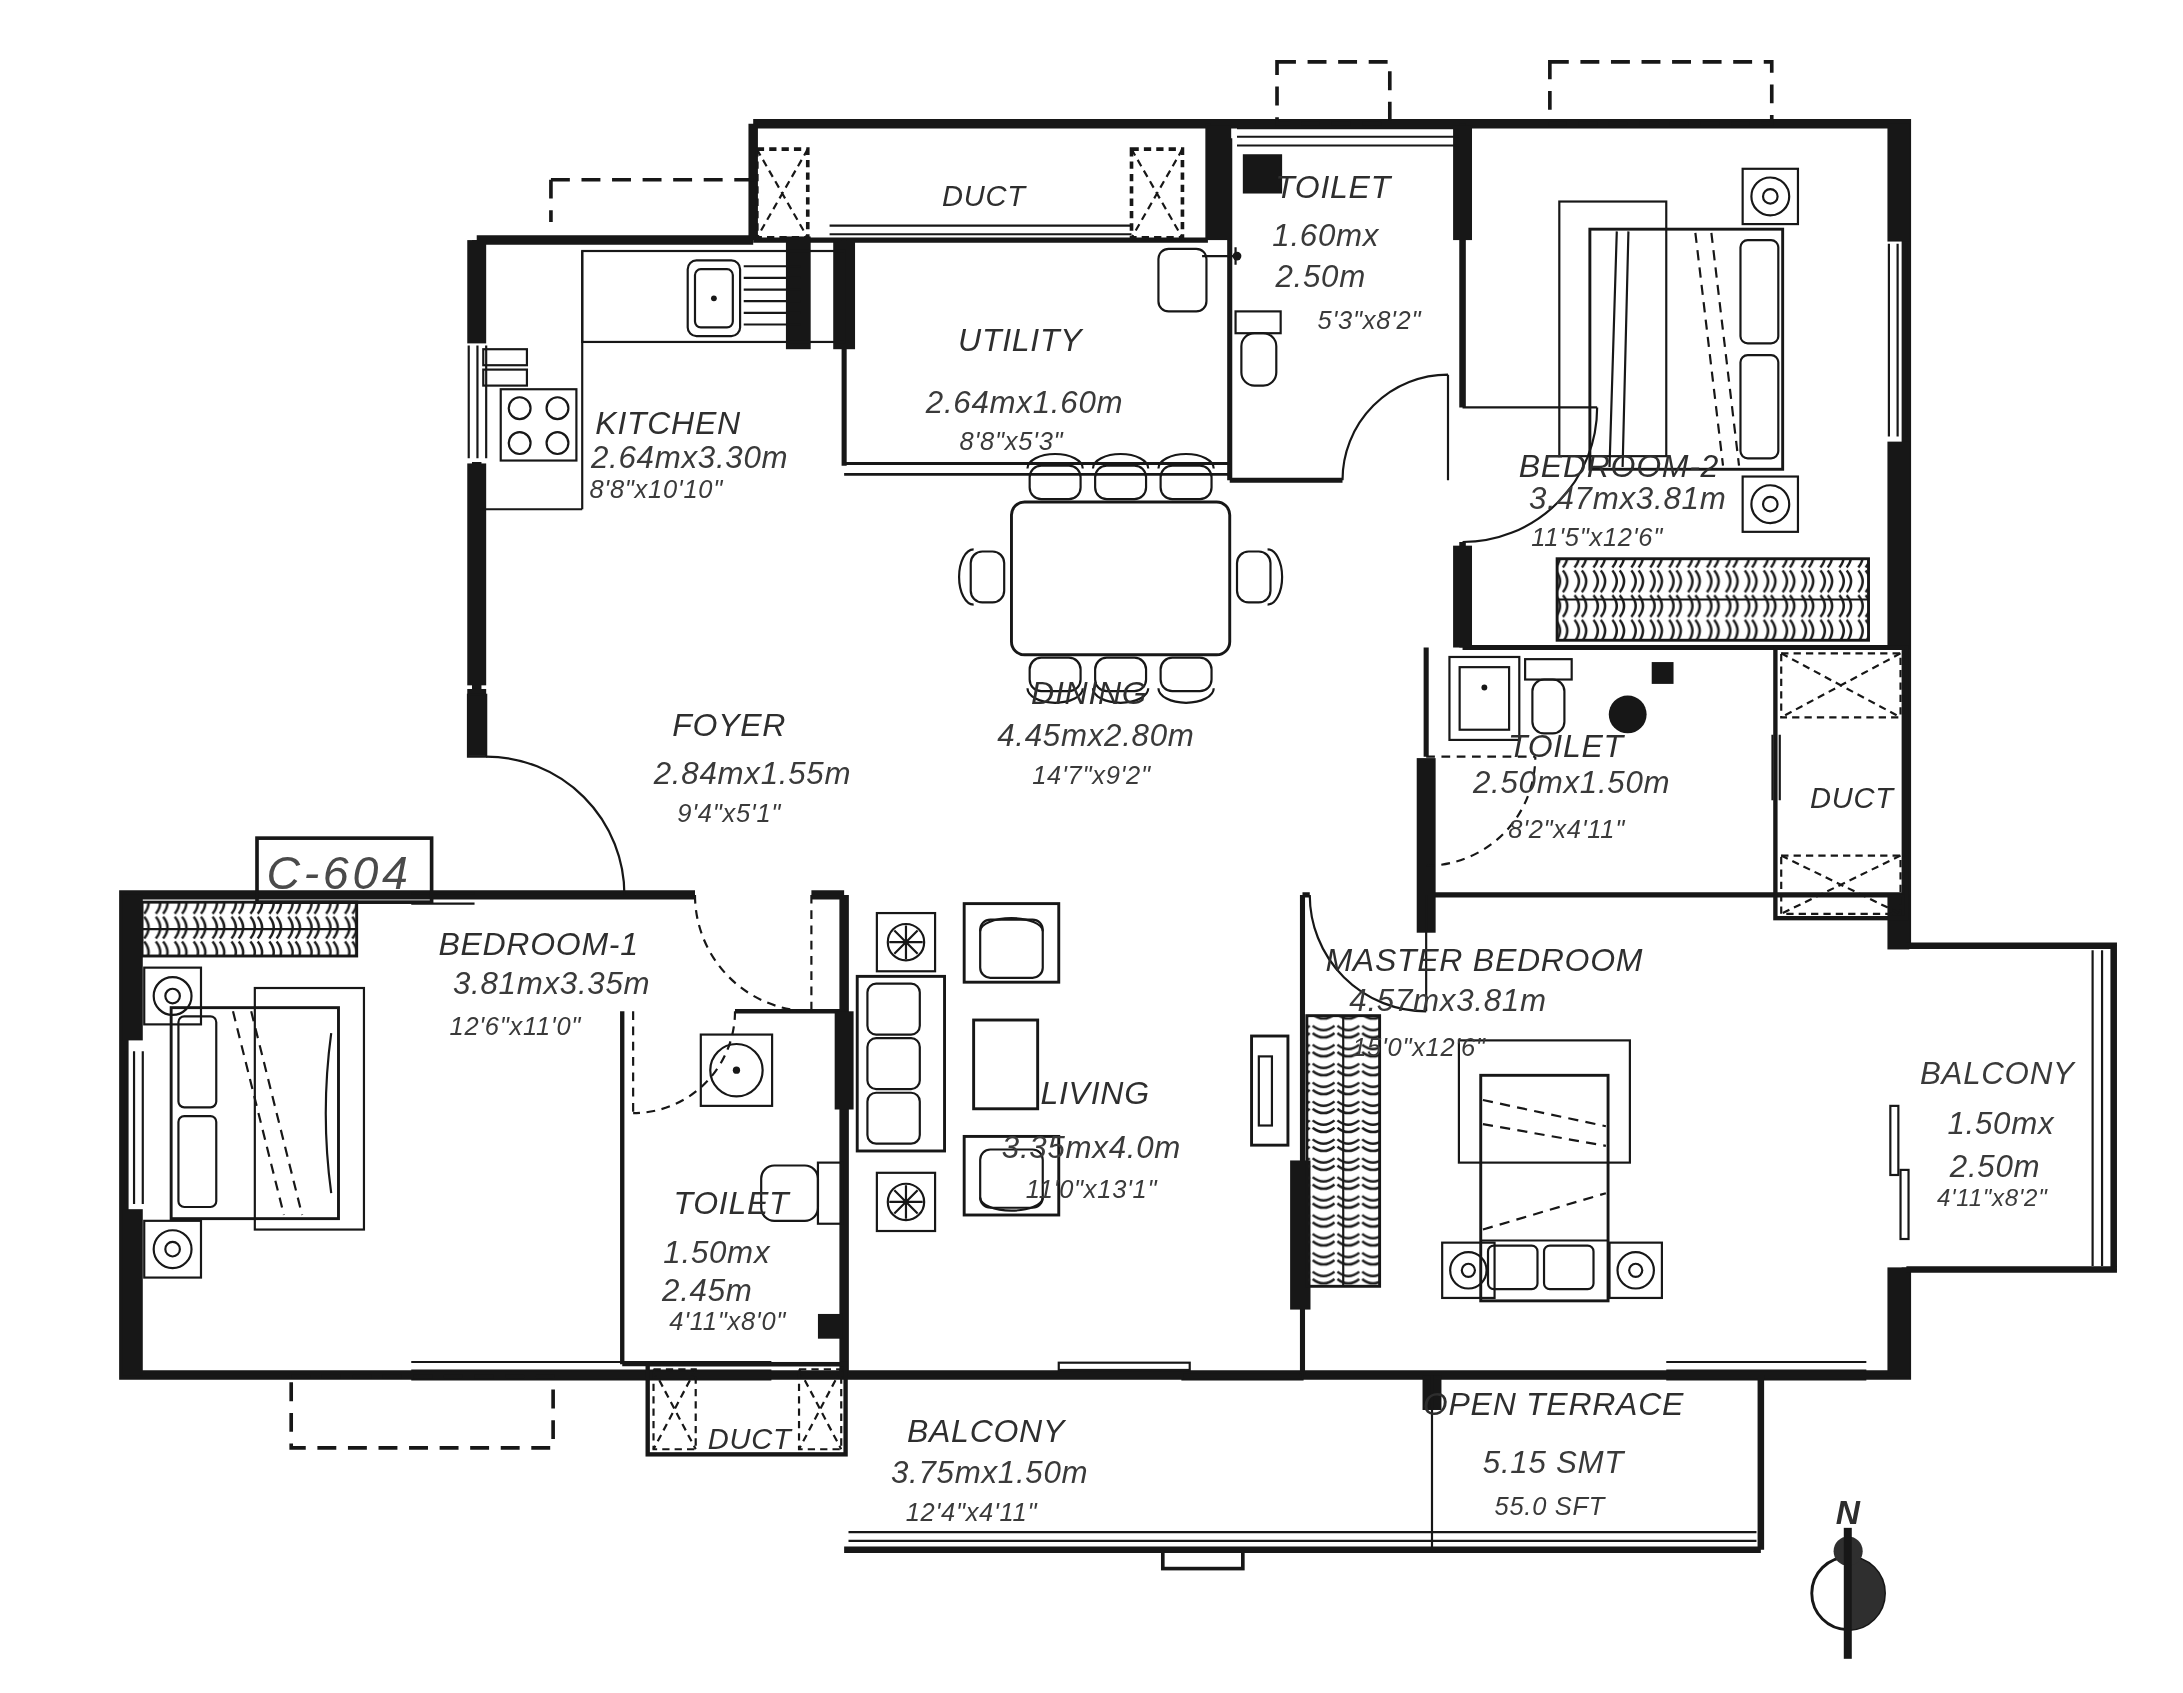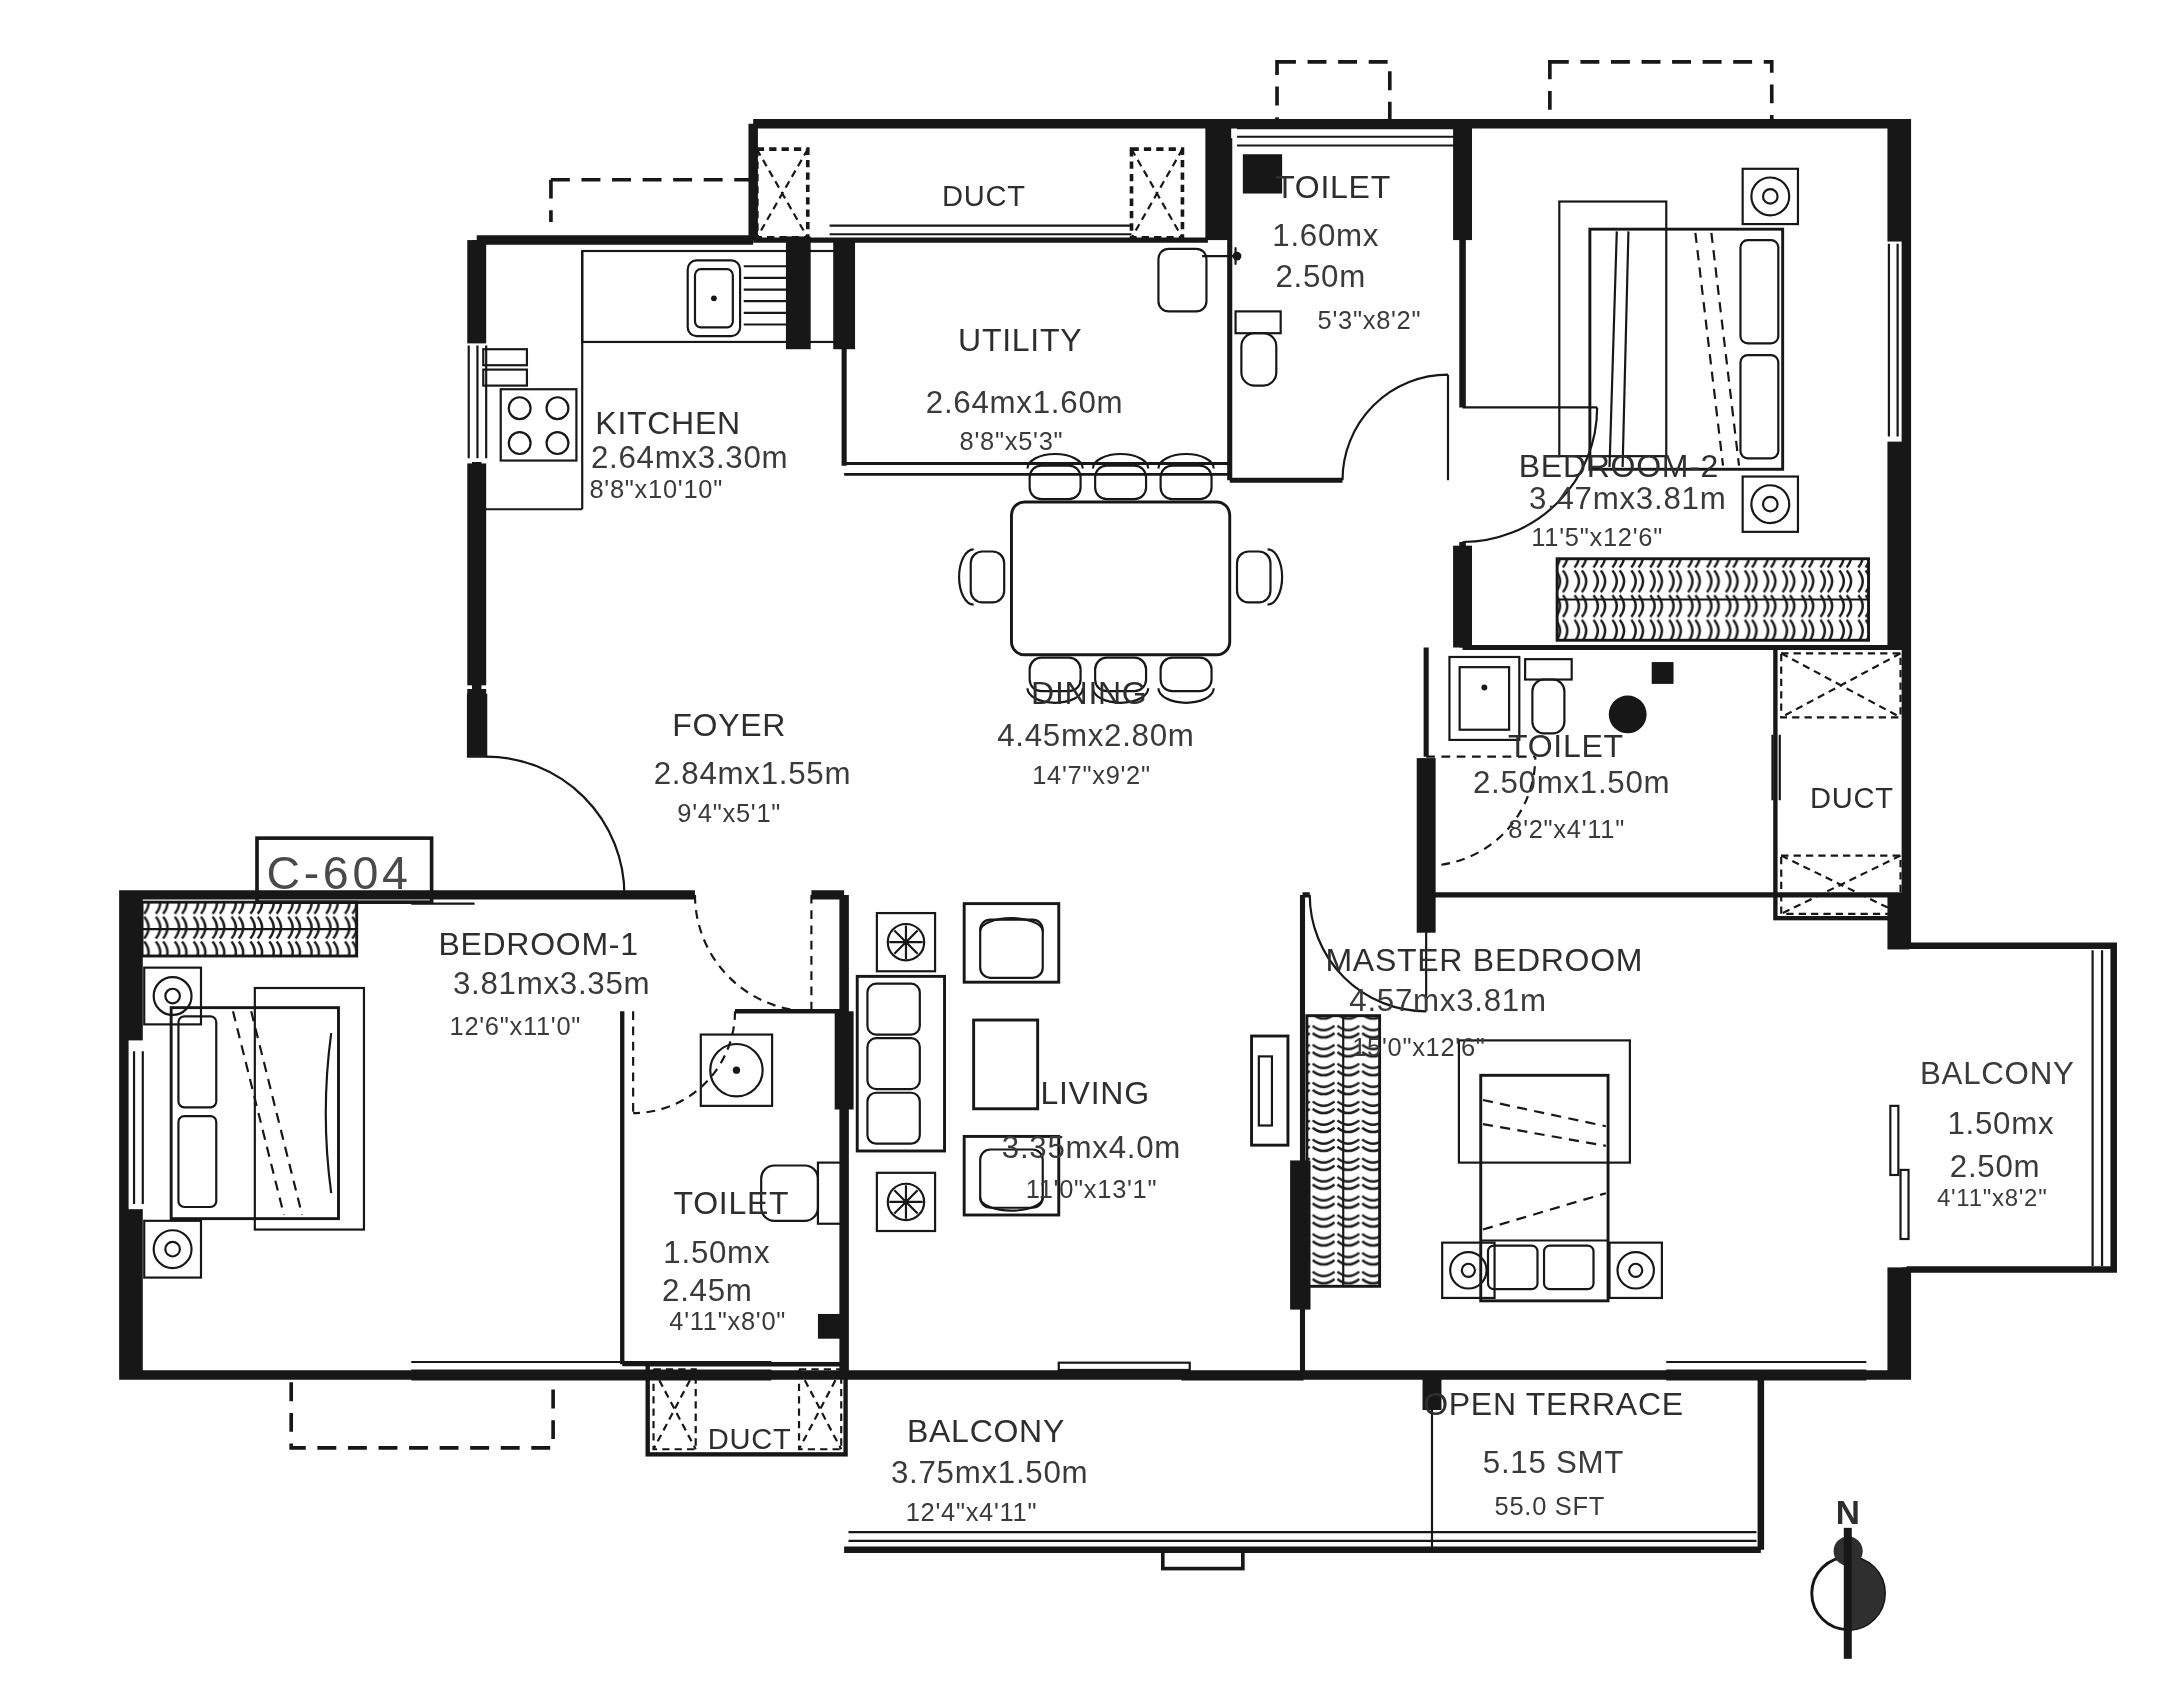--- a/index.html
+++ b/index.html
@@ -1,16 +1,16 @@
 <!DOCTYPE html>
 <html style="font-size:11.6px"><head>
 <meta charset="utf-8">
 <style>
   html,body{margin:0;padding:0;background:#ffffff;}
-  .plan{position:relative;width:2183px;height:1693px;background:#ffffff;overflow:hidden;}
+  .plan{position:relative;width:2183px;height:1693px;background:#ffffff;overflow:hidden;font-style:italic;}
   svg{position:absolute;left:0;top:0;}
   text{font-family:"Liberation Sans","DejaVu Sans",sans-serif;fill:#2e2e2e;letter-spacing:1px;}
   .rname{font-size:44px;}
   .rdim{font-size:43px;fill:#3a3a3a;}
   .rft{font-size:35px;fill:#3a3a3a;}
   .duct{font-size:40px;}
   .small{font-size:33px;fill:#3a3a3a;}
   .unit{font-size:64px;letter-spacing:5px;fill:#4a4a4a;}
   .north{font-size:46px;font-weight:bold;}
   .w{stroke:#171717;fill:none;}

